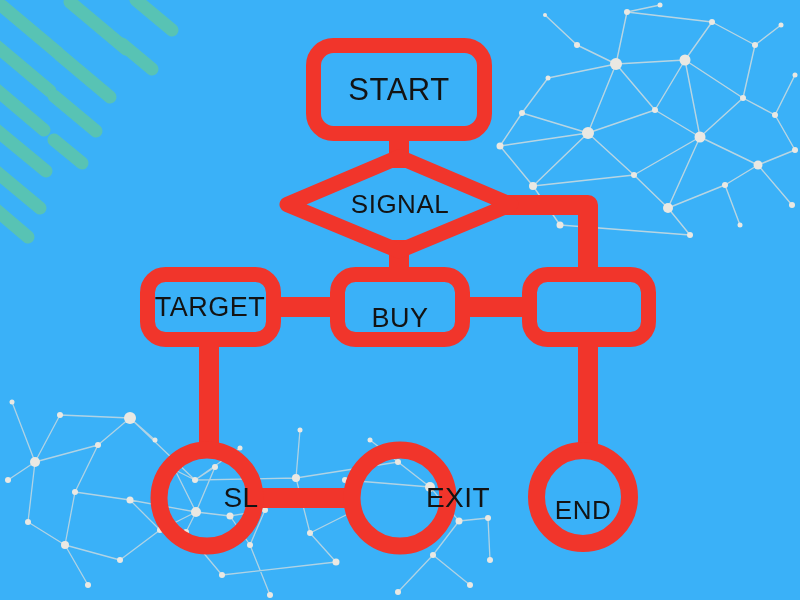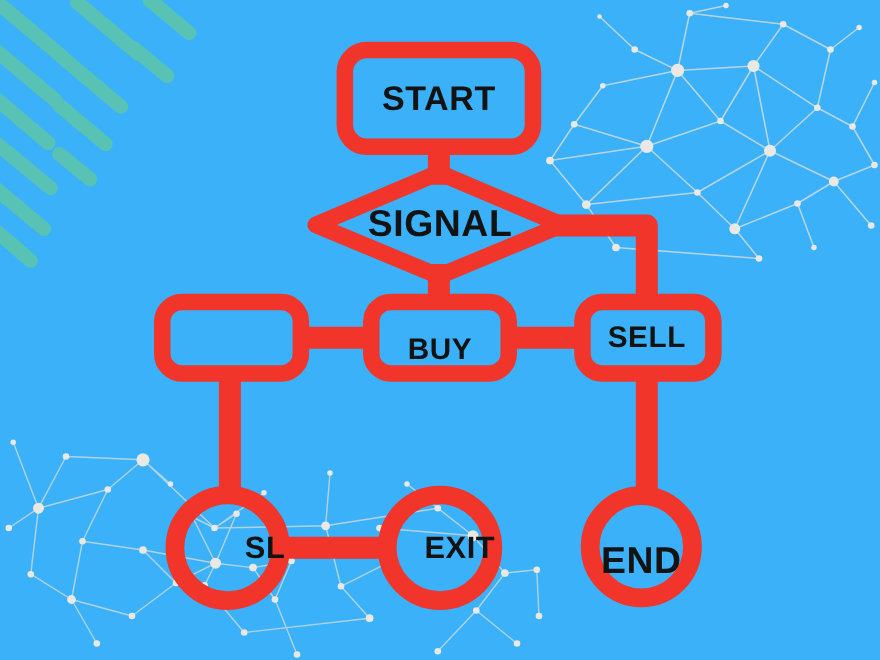--- a/index.html
+++ b/index.html
@@ -4,23 +4,23 @@
 <style>
   html,body{margin:0;padding:0;background:#222;}
   #stage{
     position:relative;width:800px;height:600px;overflow:hidden;
     background:#3ab1f8;
     font-family:"Liberation Sans","DejaVu Sans",sans-serif;
   }
   #scene{position:absolute;left:0;top:0;}
   .node-label{
     position:absolute;transform:translate(-50%,-50%);
-    font-weight:700;color:#131313;white-space:nowrap;letter-spacing:.5px;text-align:center;
+    font-weight:400;color:#131313;white-space:nowrap;letter-spacing:.5px;text-align:center;
   }
-  .fs31{font-size:31px;} .fs27{font-size:27px;} .fs26{font-size:34px;} .fs28{font-size:28px;margin-left:35px;}
+  .fs31{font-size:31px;} .fs27{font-size:27px;} .fs26{font-size:26px;} .fs28{font-size:28px;margin-left:35px;}
 </style>
 </head>
 <body>
 
 <div id="stage">
 
   <svg id="scene" width="800" height="600" viewBox="0 0 800 600">
 
     <g stroke="#5cc5ad" stroke-width="13" stroke-linecap="round" opacity="0.9">
       <line x1="2" y1="6" x2="58" y2="53"></line>
@@ -159,18 +159,18 @@
       <rect x="337.5" y="274.5" width="125" height="65" rx="18" stroke-width="15"></rect>
       <rect x="529.5" y="274.5" width="119" height="65" rx="18" stroke-width="15"></rect>
       <circle cx="207" cy="498" r="48" stroke-width="17"></circle>
       <circle cx="400" cy="498" r="48" stroke-width="17"></circle>
       <circle cx="583" cy="497" r="46.5" stroke-width="17"></circle>
     </g>
   </svg>
 
   <div class="node-label fs31" style="left:399px;top:90px;">START</div>
   <div class="node-label fs26" style="left:400px;top:204px;">SIGNAL</div>
+  <div class="node-label fs27" style="left:210px;top:307px;">TARGET</div>
   <div class="node-label fs27" style="left:400px;top:318px;">BUY</div>
-  <div class="node-label fs27" style="left:588px;top:307px;">SELL</div>
   <div class="node-label fs28" style="left:206px;top:498px;">SL</div>
-  <div class="node-label fs28" style="left:383px;top:498px;">EXIT</div>
+  <div class="node-label fs28" style="left:423px;top:498px;">EXIT</div>
   <div class="node-label fs26" style="left:583px;top:510px;">END</div>
 </div>
 
 </body></html>

